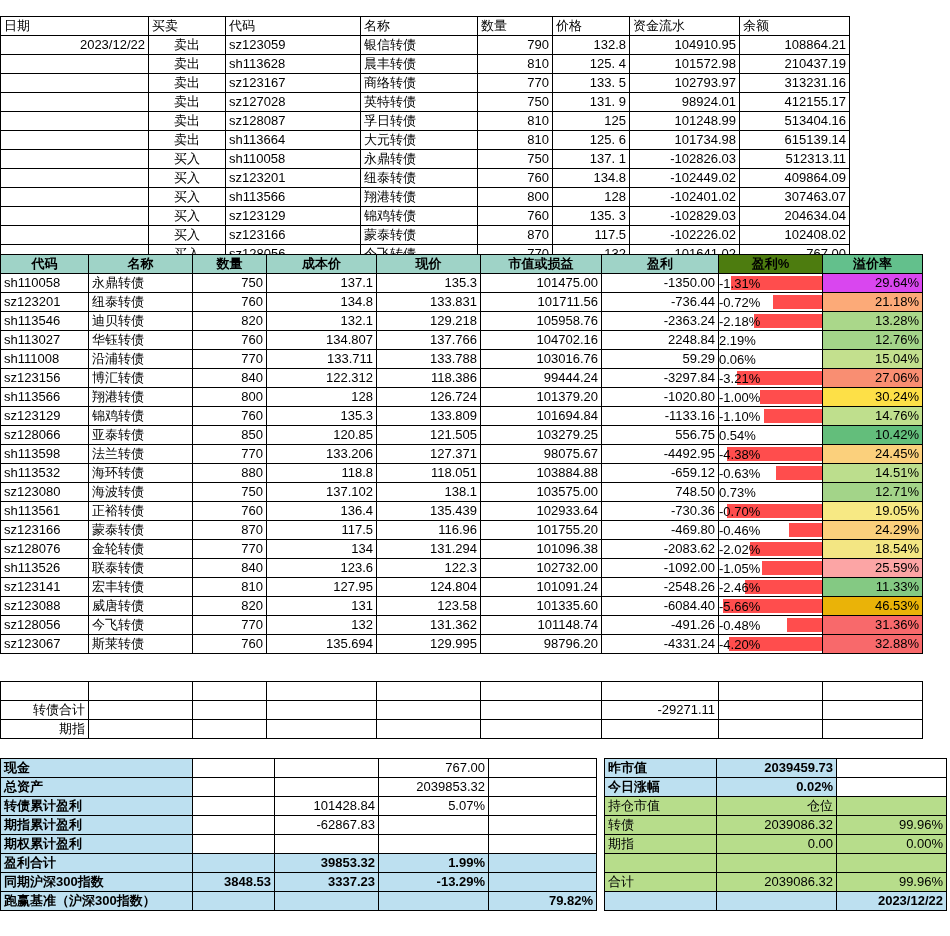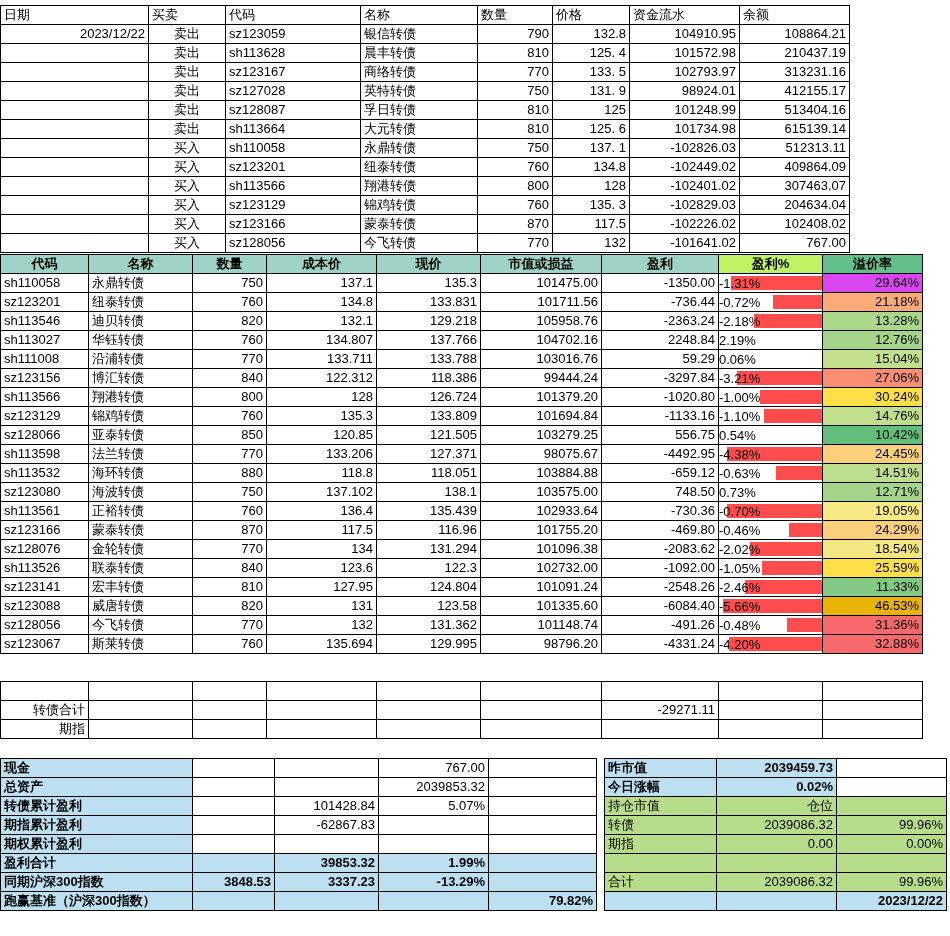--- a/index.html
+++ b/index.html
@@ -20,29 +20,29 @@
     font-weight:normal;
     white-space:nowrap;
     overflow:hidden;
     background:#fff;
   }
   .c{text-align:center;margin-left:8px;}
   .r{text-align:right;}
   .l{text-align:left;}
 
   
-  #trades{position:absolute;left:0;top:5px;padding-left:9px;}
+  #trades{position:absolute;left:0;top:16px;padding-left:9px;}
   #trades td{font-size:13px;}
   #trades .hdr td{font-weight:normal;text-align:left;}
 
   
   #holdings{position:absolute;left:0;top:254px;}
   #holdings td{font-size:13px;}
   .hdr2 td{background:#9fd3c7;text-align:center;font-weight:bold;}
-  .hdr2 td.oran{background:#bef264;margin-left:48px;}
+  .hdr2 td.oran{background:#4d7c0f;margin-left:48px;}
   .hdr2 td.greenhdr{background:#63c08c;}
   .bar-cell{position:relative;padding:0;}
   .bar{position:absolute;top:1px;bottom:1px;right:0;background:#ff4d4d;}
   .bar-lbl{position:relative;z-index:2;display:block;text-align:left;padding-right:3px;}
   .bar-wrap{position:relative;height:16px;}
 
   
   #sum1{position:absolute;left:0;top:681px;}
   #sum2{position:absolute;left:0;top:758px;}
   #sum3{position:absolute;left:604px;top:758px;}
@@ -466,21 +466,21 @@
         <td class="r">123.6</td>
         <td class="r">122.3</td>
         <td class="r">102732.00</td>
         <td class="r">-1092.00</td>
         <td class="bar-cell">
           <div class="bar-wrap">
             <span class="bar" style="width:58%"></span>
             <span class="bar-lbl">-1.05%</span>
           </div>
         </td>
-        <td class="r" style="background:#fde047">25.59%</td>
+        <td class="r" style="background:#fca5a5">25.59%</td>
       </tr>
       <tr>
         <td class="l">sz123141</td>
         <td class="l">宏丰转债</td>
         <td class="r">810</td>
         <td class="r">127.95</td>
         <td class="r">124.804</td>
         <td class="r">101091.24</td>
         <td class="r">-2548.26</td>
         <td class="bar-cell">

